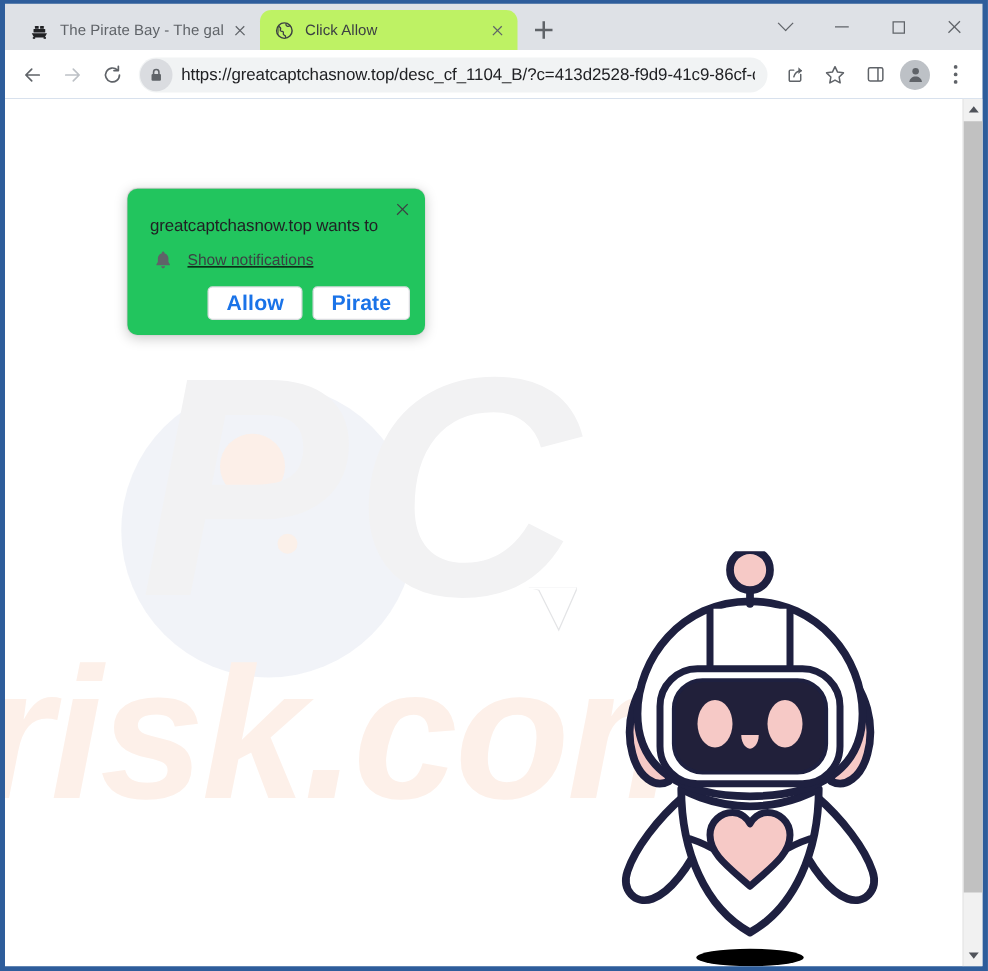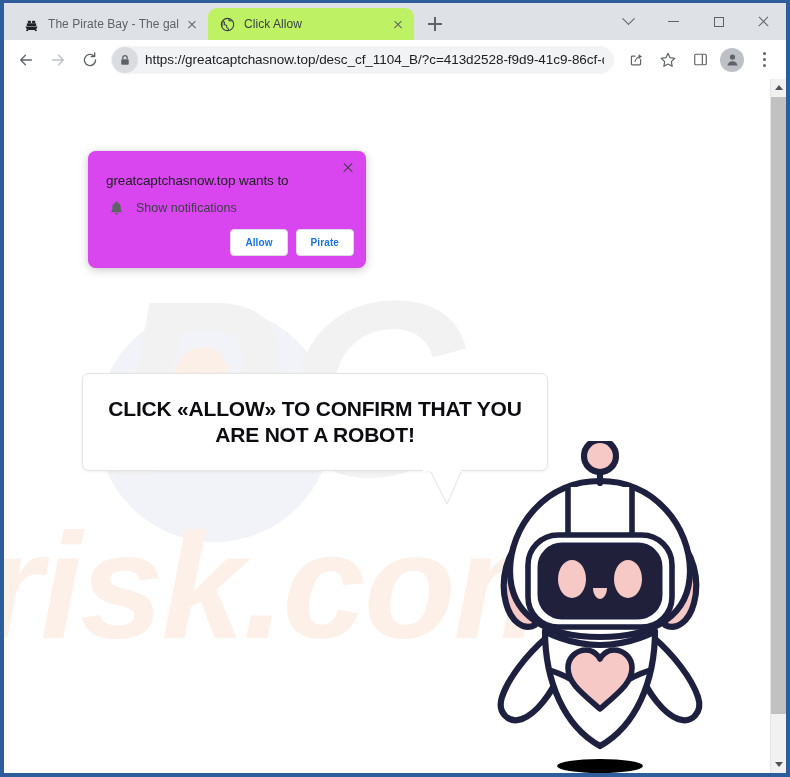--- a/index.html
+++ b/index.html
@@ -322,23 +322,23 @@
   #sb-thumb {
     position: absolute;
     left: 0; top: 18px;
     width: 16px; height: 617px;
     background: #c1c1c1;
   }
 
   
   #notification-popup {
     position: absolute;
-    left: 84px; top: 72px;
-    width: 278px; height: 117px;
-    background: #d946ef;
+    left: 98px; top: 72px;
+    width: 238px; height: 117px;
+    background: #22c55e;
     border-radius: 8px;
     box-shadow: 0 2px 10px rgba(0,0,0,.22), 0 0 1px rgba(0,0,0,.18);
     z-index: 50;
   }
   #popup-close {
     position: absolute;
     right: 8px; top: 7px;
     width: 20px; height: 20px;
   }
   #popup-close::before, #popup-close::after {
@@ -355,20 +355,21 @@
     left: 18px; top: 22px;
     font-size: 13.5px;
     color: #202124;
     letter-spacing: -.1px;
   }
   #popup-perm-row {
     position: absolute;
     left: 18px; top: 47px;
     display: flex;
     align-items: center;
+    text-decoration: underline;
   }
   #bell-icon-wrap {
     width: 20px; height: 20px;
     display: flex; align-items: center; justify-content: center;
     flex: 0 0 20px;
   }
   #popup-perm-label {
     font-size: 12.5px;
     color: #3c4043;
     margin-left: 10px;
@@ -379,21 +380,21 @@
     display: flex;
     gap: 8px;
   }
   .popup-btn {
     min-width: 57px;
     height: 27px;
     padding: 0 14px;
     border: 1px solid #dadce0;
     border-radius: 4px;
     background: #fff;
-    font-size: 10px;
+    font-size: 17px;
     font-weight: 600;
     color: #1a73e8;
     font-family: "Liberation Sans", sans-serif;
     display: flex; align-items: center; justify-content: center;
     letter-spacing: .1px;
   }
 </style>
 </head>
 <body>
 
@@ -516,24 +517,20 @@
   <div id="viewport">
 
     <div id="bg-circle"></div>
     <div id="bg-blob-a"></div>
     <div id="bg-blob-b"></div>
     <div id="bg-blob-c"></div>
 
     <div id="wm-pc">PC</div>
     <div id="wm-risk">risk.com</div>
 
-    <div id="speech-bubble">
-      <div id="speech-text">CLICK «ALLOW» TO CONFIRM THAT YOU
-ARE NOT A ROBOT!</div>
-    </div>
     <svg id="bubble-tail" viewBox="0 0 40 36">
       <path d="M0 0 L38 0 L38 2 L24 34 L8 2 Z" fill="#ffffff" stroke="#e3e4e6" stroke-width="1"></path>
       <line x1="0" y1="0.5" x2="38" y2="0.5" stroke="#ffffff" stroke-width="2.2"></line>
     </svg>
 
     <svg id="robot-mascot" viewBox="0 0 220 335">
       <g fill="none" stroke="#1e2040" stroke-width="6.2" stroke-linecap="round" stroke-linejoin="round">
 
         <ellipse cx="110" cy="325" rx="43" ry="7" fill="#000000" stroke="none"></ellipse>
 

